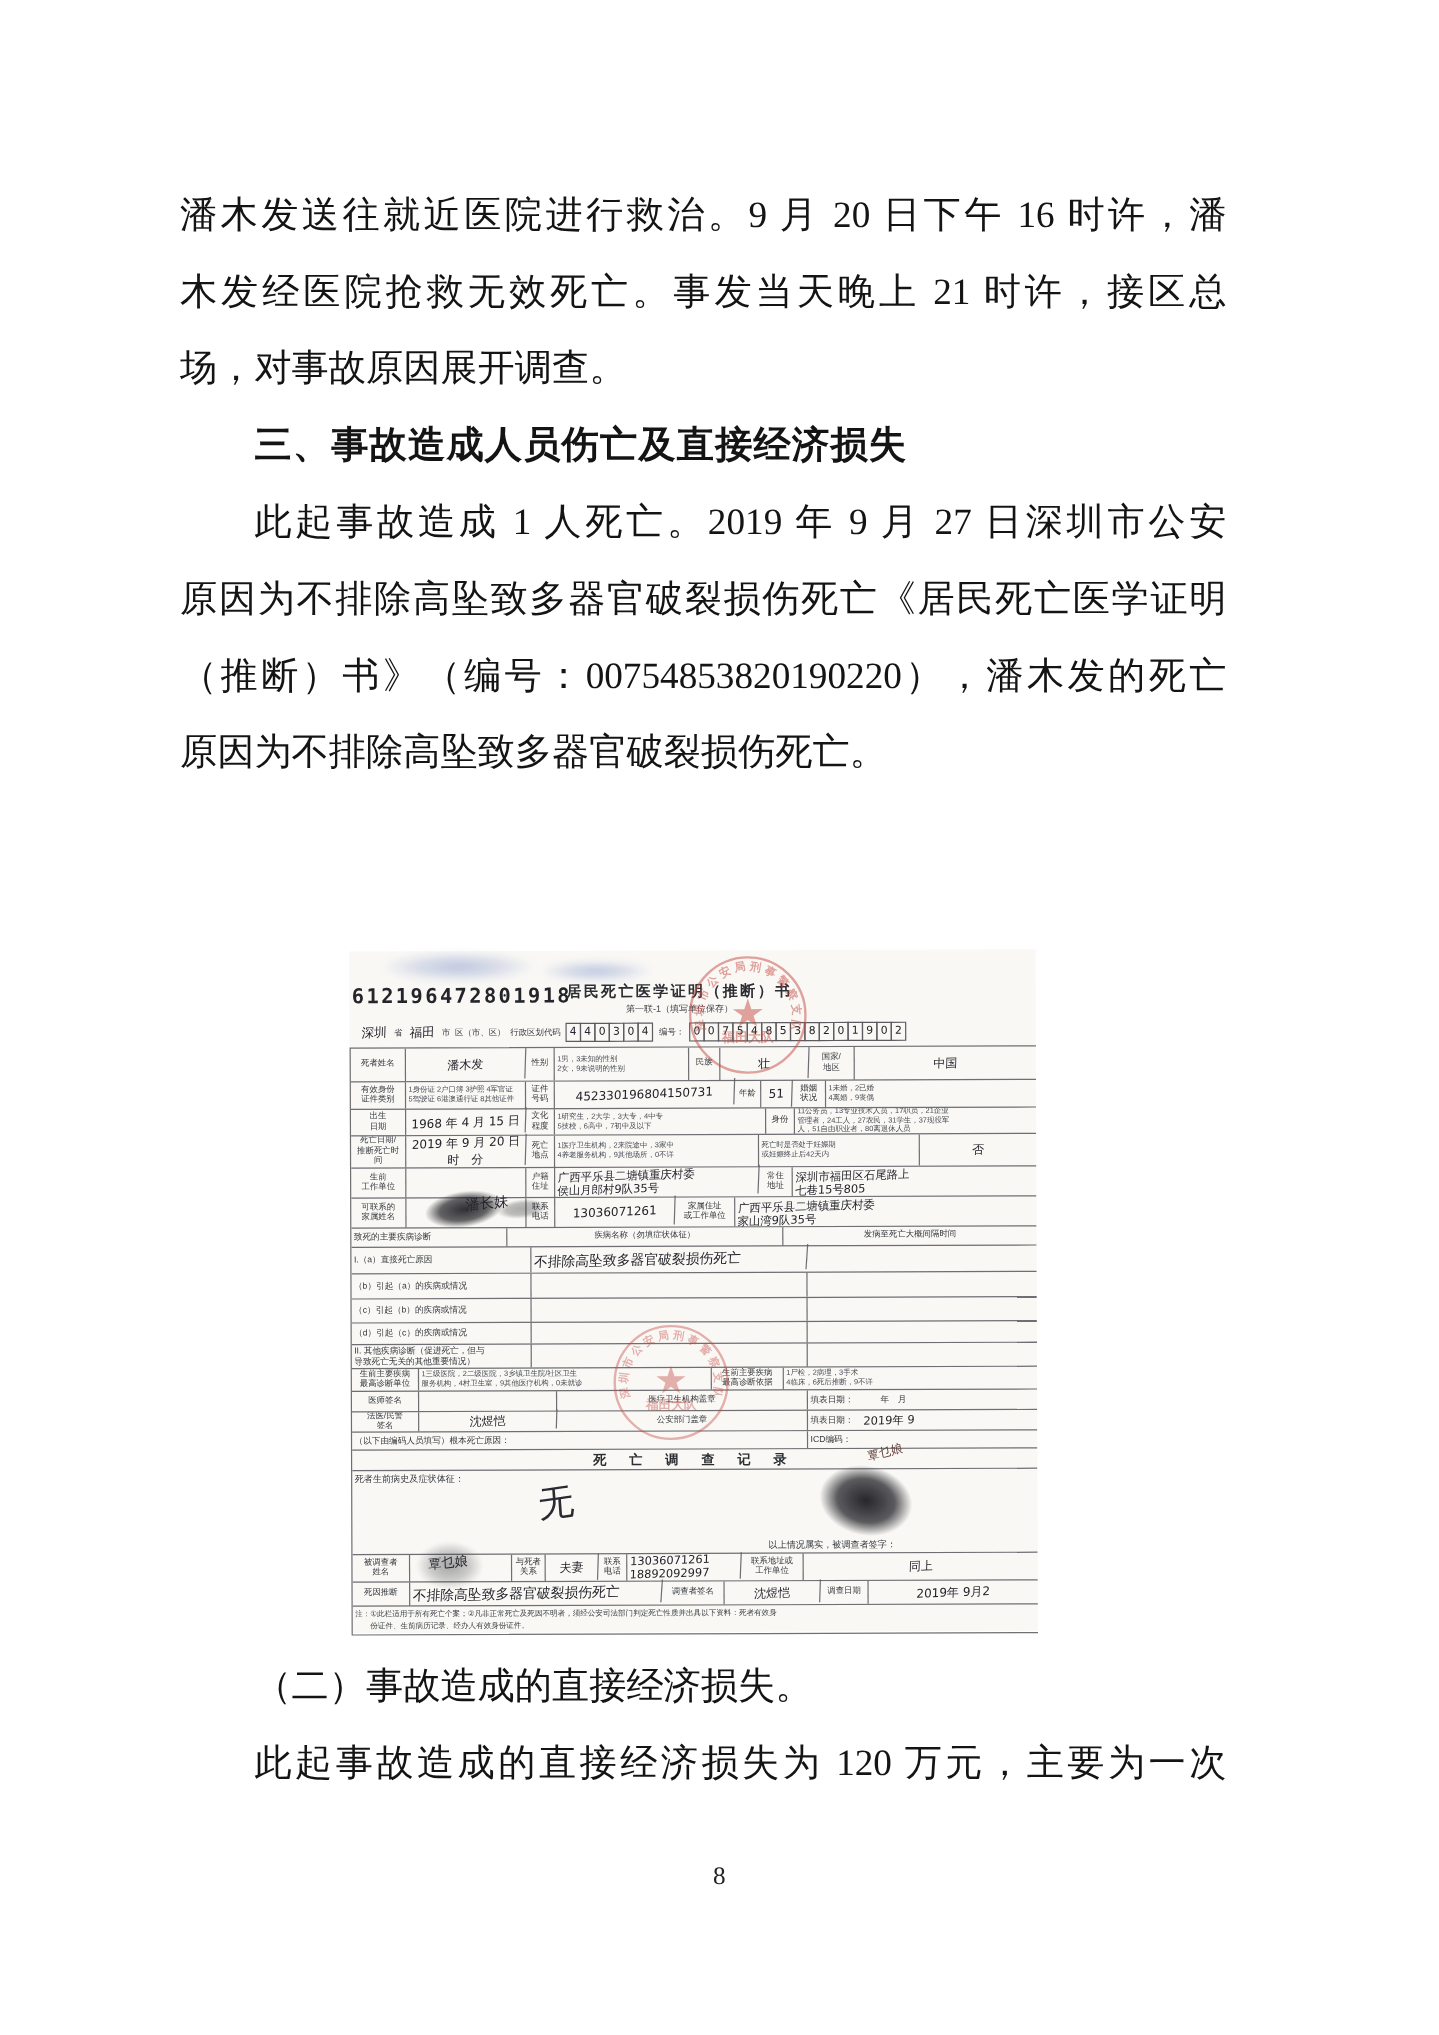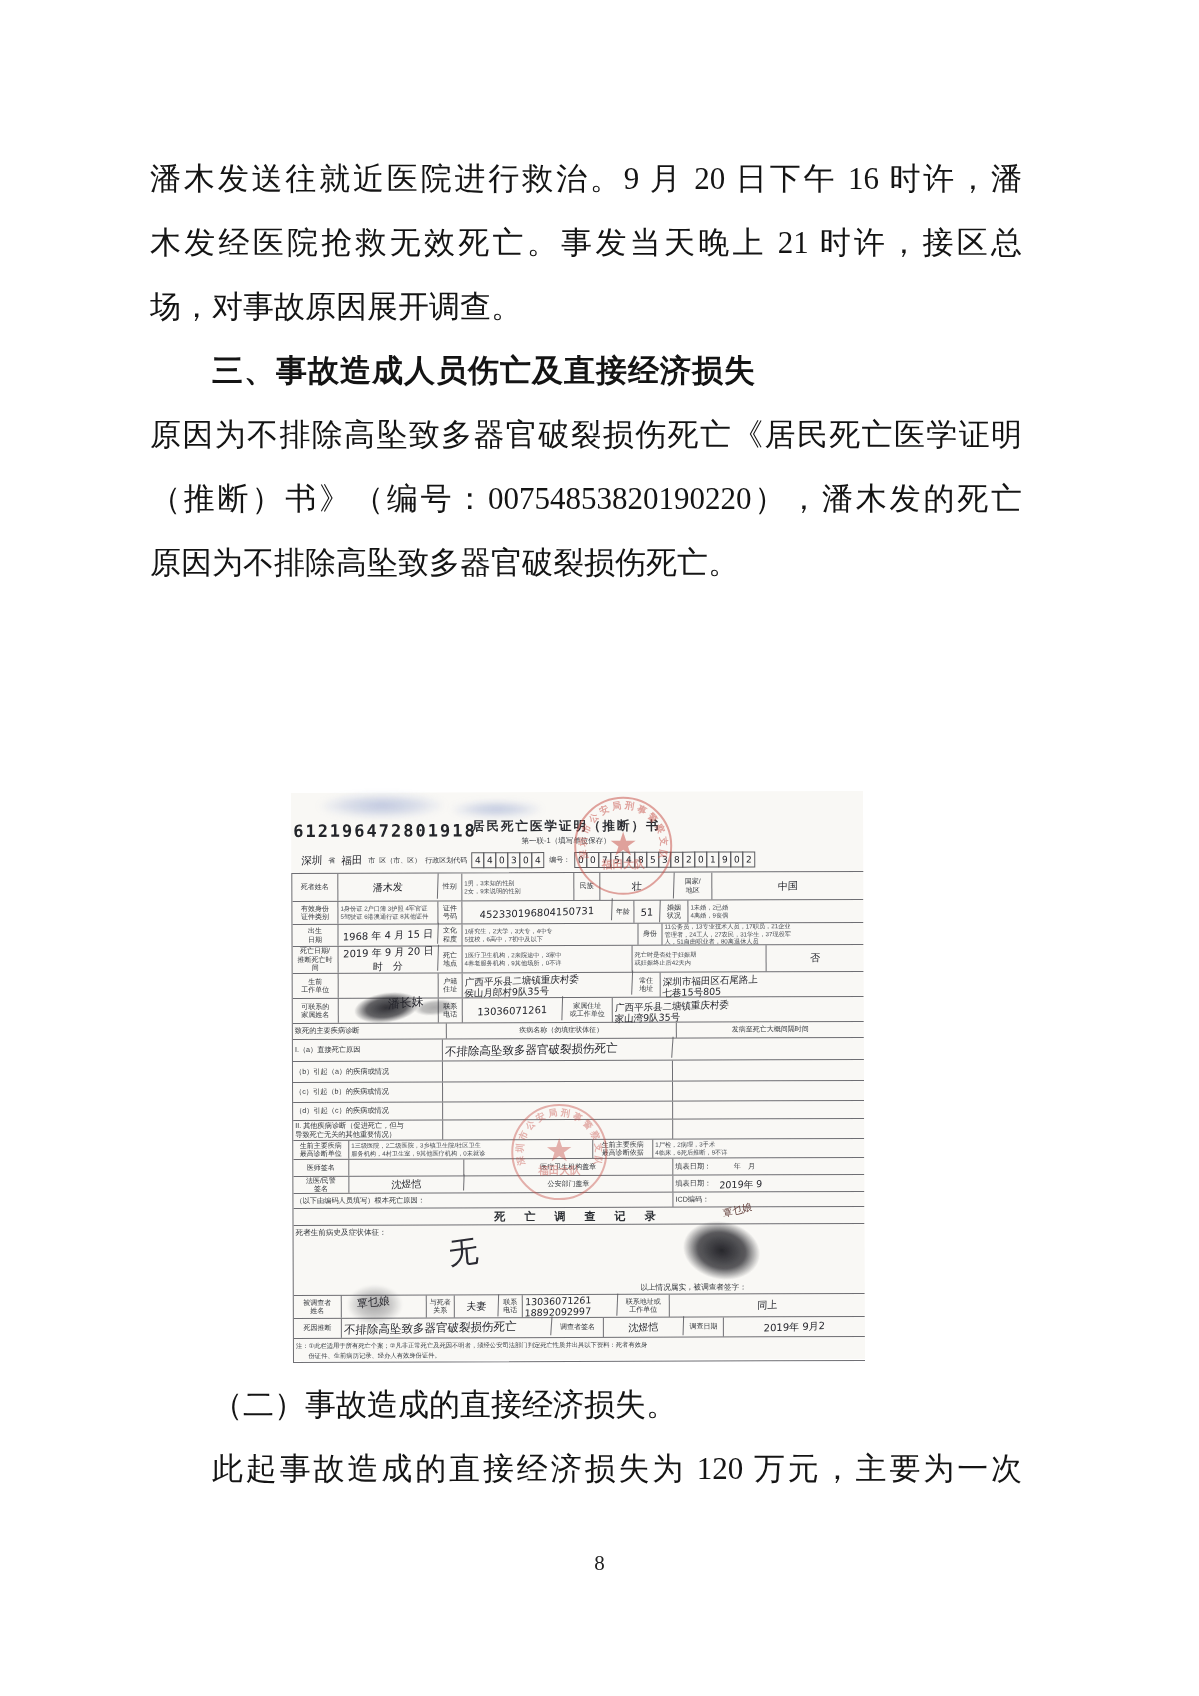--- a/index.html
+++ b/index.html
@@ -78,20 +78,21 @@
   .handov{font-family:"DejaVu Sans",sans-serif;color:#23242b;white-space:nowrap;}
 </style>
 </head>
 <body>
 
 <div class="doc-text" id="block1">
   <div class="ln j">潘木发送往就近医院进行救治。9 月 20 日下午 16 时许，潘</div>
   <div class="ln j">木发经医院抢救无效死亡。事发当天晚上 21 时许，接区总</div>
   <div class="ln">场，对事故原因展开调查。</div>
   <div class="ln heading ind">三、事故造成人员伤亡及直接经济损失</div>
+  <div class="ln ind j">此起事故造成 1 人死亡。2019 年 9 月 27 日深圳市公安</div>
   <div class="ln j">原因为不排除高坠致多器官破裂损伤死亡《居民死亡医学证明</div>
   <div class="ln j">（推断）书》（编号：00754853820190220），潘木发的死亡</div>
   <div class="ln">原因为不排除高坠致多器官破裂损伤死亡。</div>
 </div>
 
 <div class="scan">
   <div class="cert-head">
     <div class="serial">612196472801918</div>
     <div class="cert-titles">
       <div class="cert-title">居民死亡医学证明（推断）书</div>
@@ -205,21 +206,21 @@
         <div class="cc n" style="width: 100px;"></div>
         <div class="cc l" style="width: 24px;">联系
 电话</div>
         <div class="cc hc" style="width: 100px;">13036071261</div>
         <div class="cc l" style="width: 50px;">家属住址
 或工作单位</div>
         <div class="cc h" style="flex: 1 1 0%;">广西平乐县二塘镇重庆村委
 家山湾9队35号</div>
       </div>
       <div class="crow" style="height: 16px;">
-        <div class="cc ll" style="width: 154px;">致死的主要疾病诊断</div>
+        <div class="cc ll" style="width: 130px;">致死的主要疾病诊断</div>
         <div class="cc l" style="width: 230px;">疾病名称（勿填症状体征）</div>
         <div class="cc l" style="flex: 1 1 0%;">发病至死亡大概间隔时间</div>
       </div>
       <div class="crow" style="height: 22px;">
         <div class="cc ll" style="width: 150px;">I.（a）直接死亡原因</div>
         <div class="cc h2" style="width: 230px;">不排除高坠致多器官破裂损伤死亡</div>
         <div class="cc n" style="flex: 1 1 0%;"></div>
       </div>
       <div class="crow" style="height: 21px;">
         <div class="cc ll" style="width: 150px;">（b）引起（a）的疾病或情况</div>

